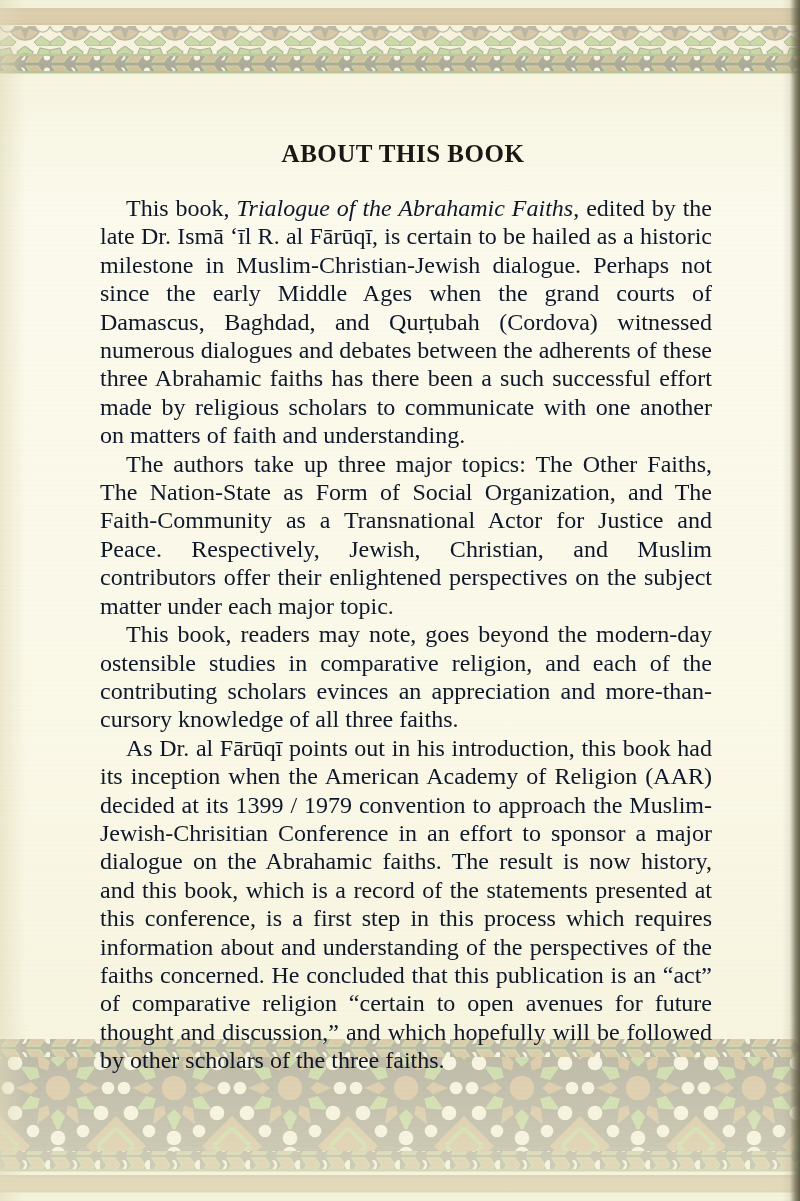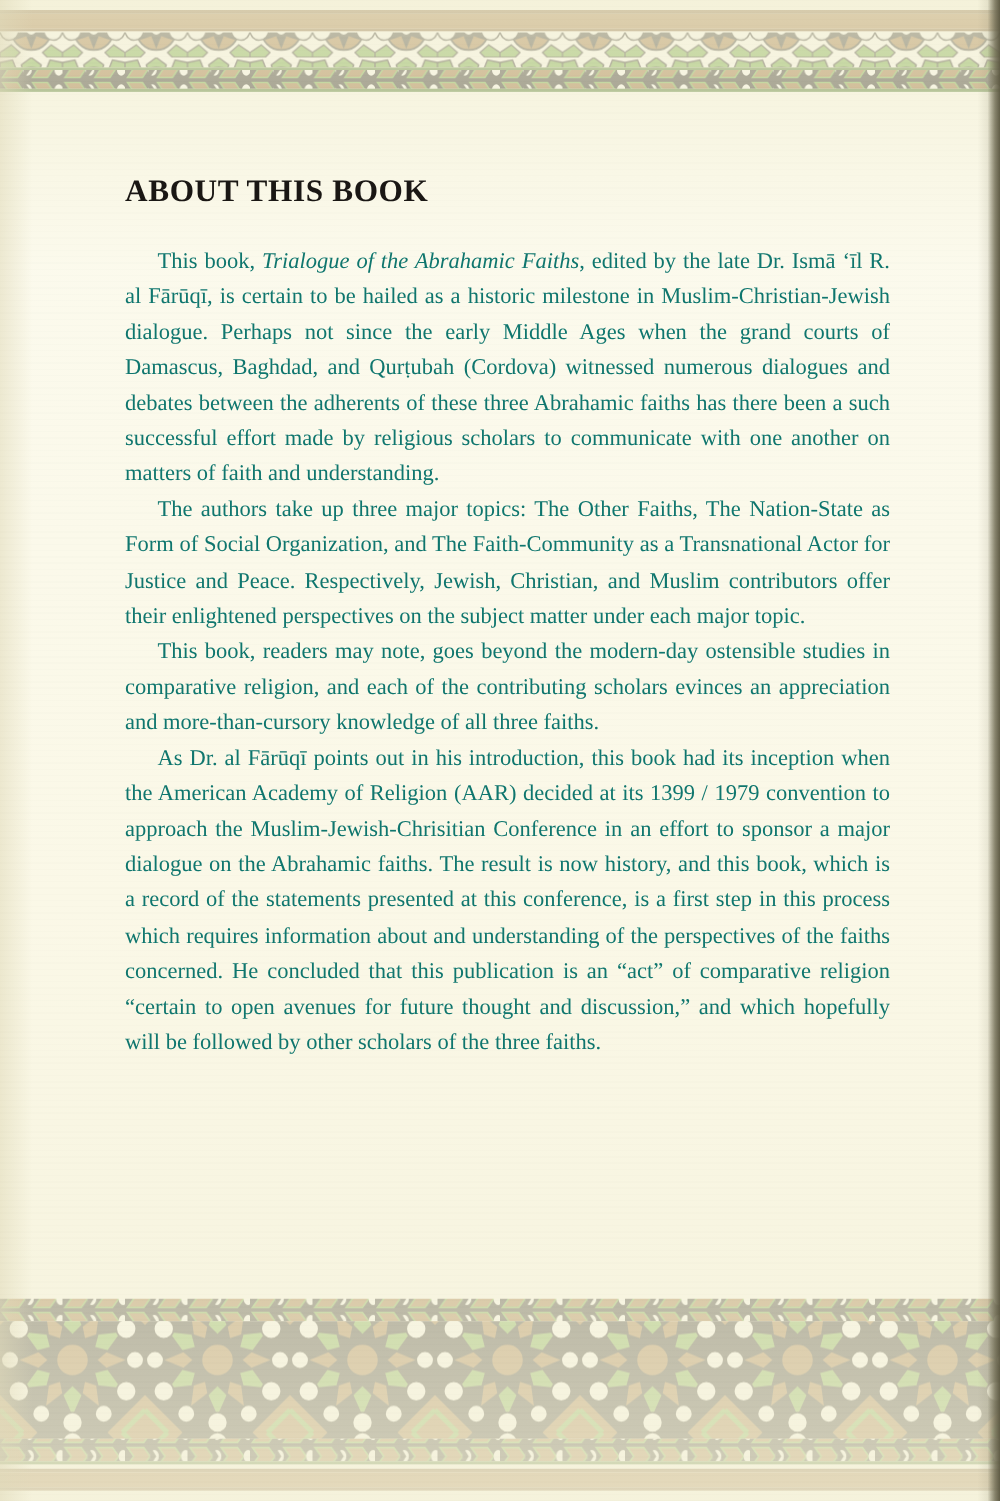--- a/index.html
+++ b/index.html
@@ -63,30 +63,30 @@
   .content {
     position: absolute;
     left: 100px;
     top: 140px;
     width: 612px;
     z-index: 5;
   }
   .page-title {
     font-size: 25px;
     font-weight: bold;
-    text-align: left;
+    text-align: center;
     letter-spacing: 0.5px;
     color: #1a1714;
     margin: 0 0 26px 0;
     padding-right: 6px;
   }
   .body-copy {
-    font-size: 18px;
+    font-size: 24px;
     line-height: 28.4px;
-    color: #0f766e;
+    color: #0f172a;
     text-align: justify;
     text-justify: inter-word;
     -webkit-hyphens: none;
     hyphens: none;
   }
   .body-copy p {
     margin: 0;
     text-indent: 26px;
   }
   .body-copy em { font-style: italic; }

